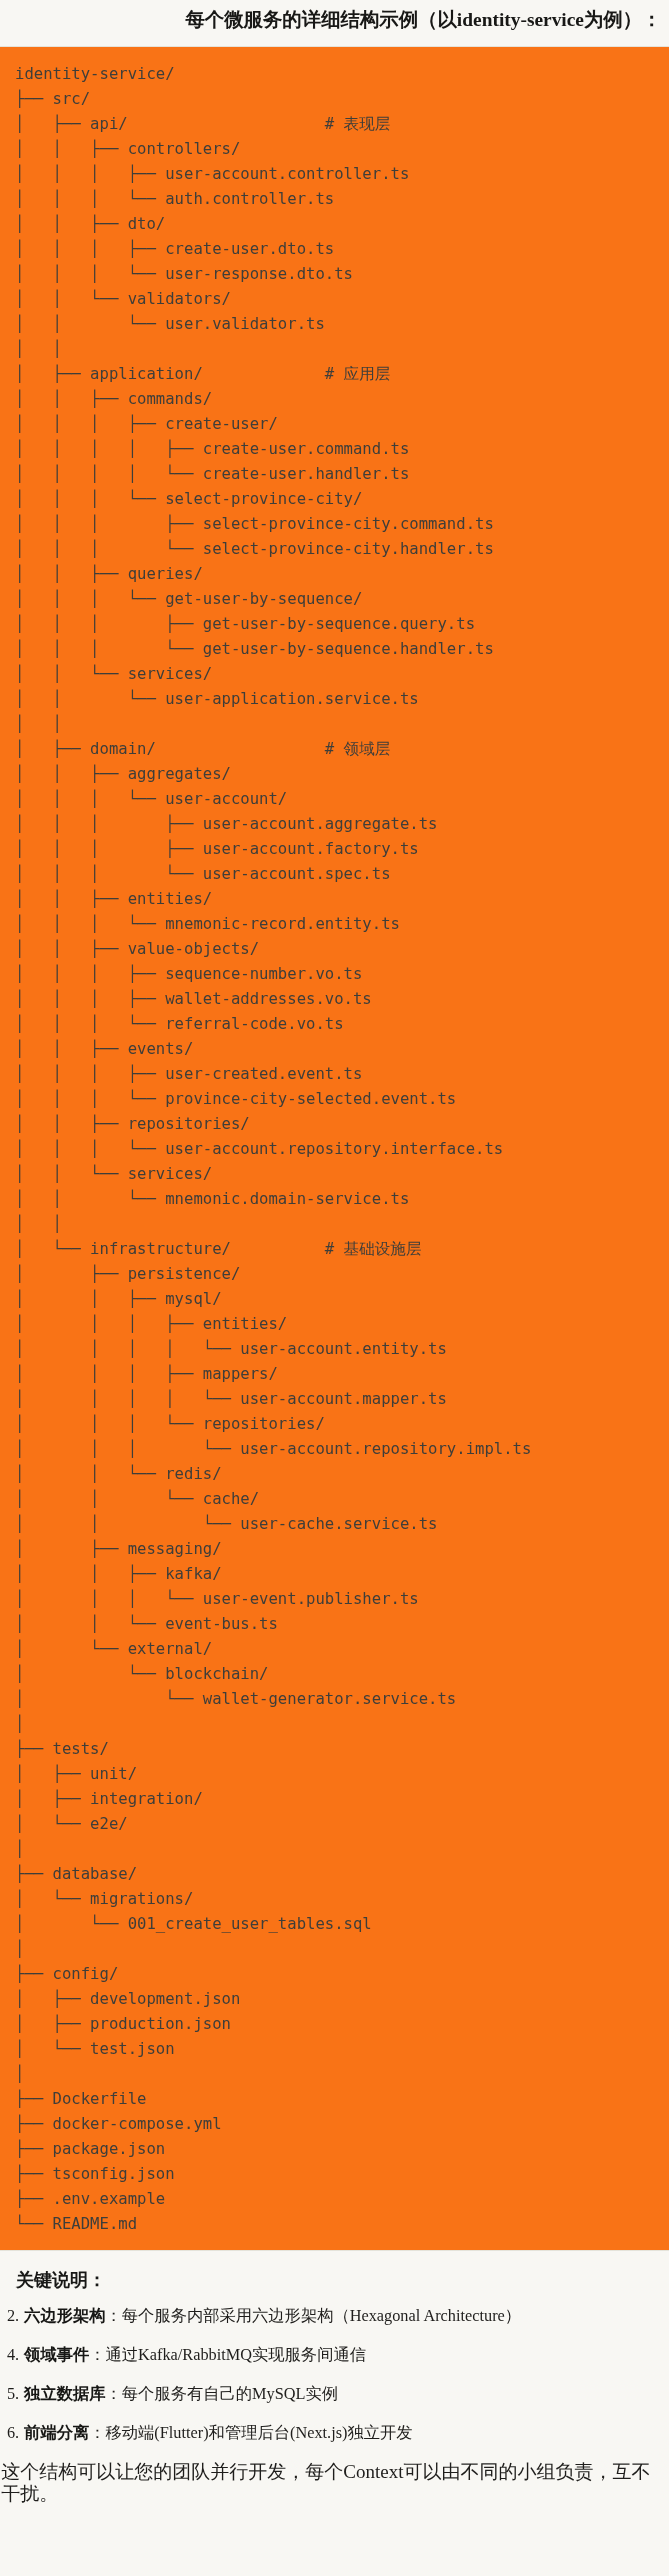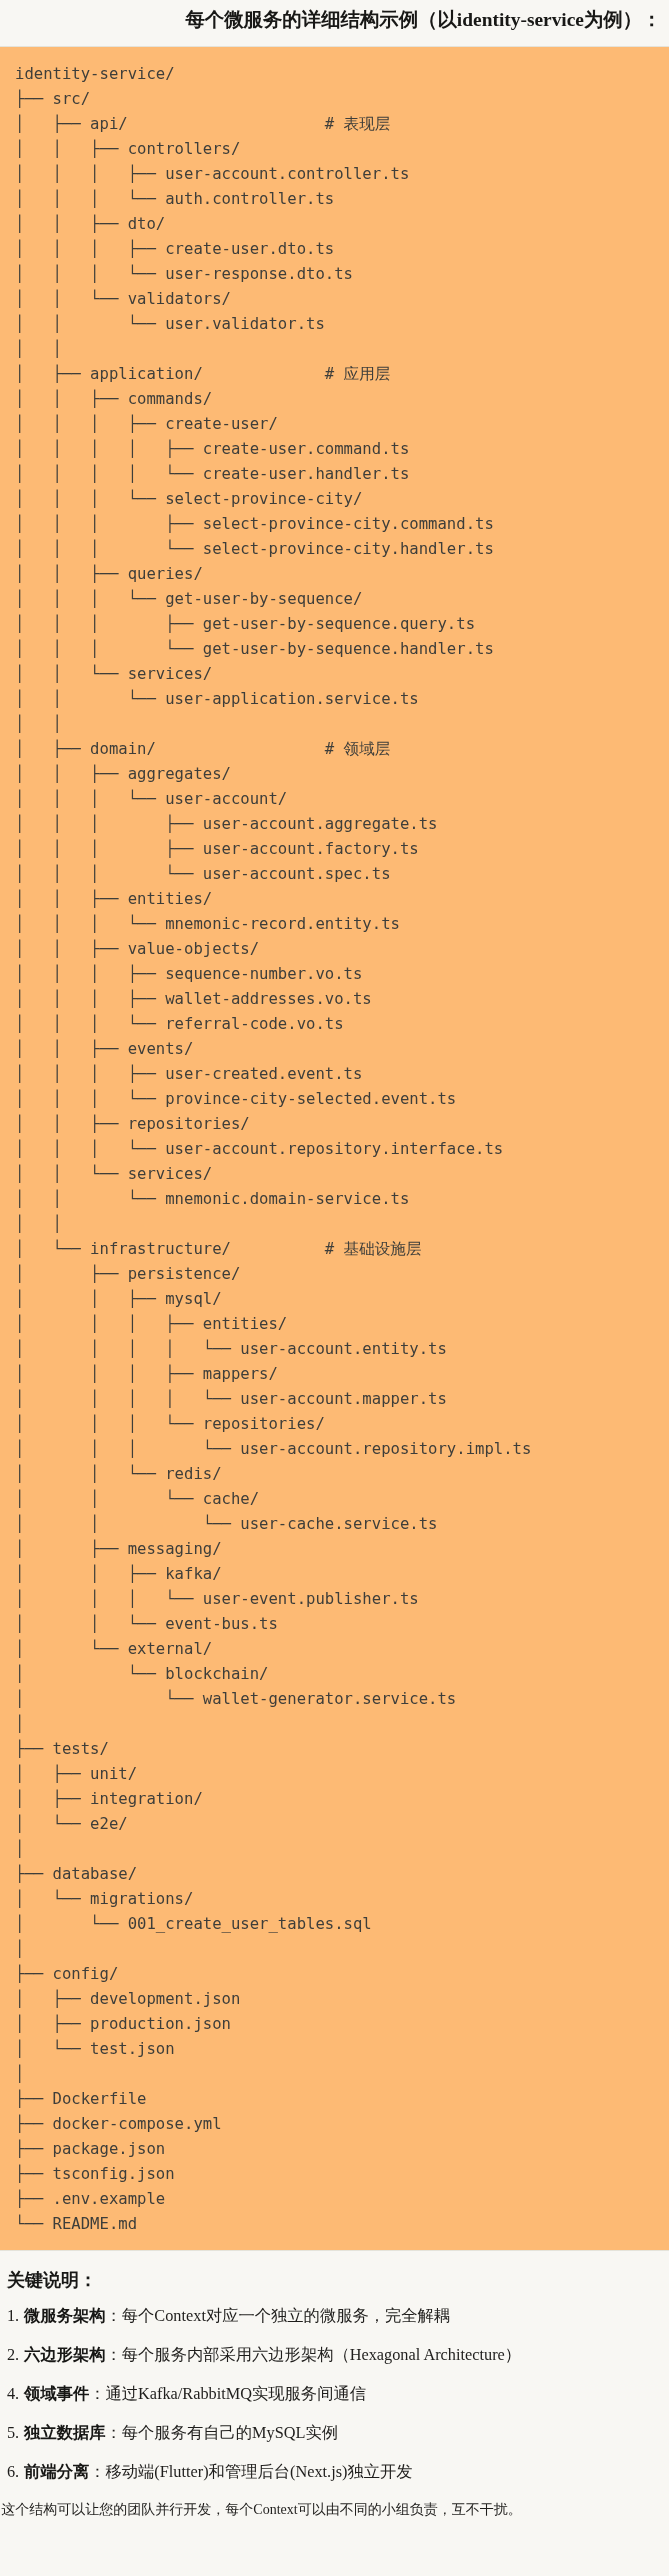--- a/index.html
+++ b/index.html
@@ -16,56 +16,56 @@
     line-height: 27.5px;
     font-weight: 700;
     color: #181816;
     margin: 6.3px 0 0 0;
     padding: 0 7.5px 0 4.4px;
     font-family: "Liberation Serif", "DejaVu Serif", serif;
     text-align: right;
   }
   .codeblock {
     margin-top: 12.5px;
-    background: #fdba74;
+    background: #f97316;
     border-top: 0.6px solid #e5e3da;
     border-bottom: 0.6px solid #e5e3da;
     padding: 14.4px 11.3px 13px 15px;
   }
   .codeblock pre {
     margin: 0;
     font-family: "DejaVu Sans Mono", "Liberation Mono", monospace;
     font-size: 15.6px;
     line-height: 25px;
     color: #3e3e3a;
     white-space: pre;
   }
   .notes-heading {
     font-size: 18px;
     line-height: 24px;
     font-weight: 700;
     color: #181816;
     margin: 17px 0 0 0;
-    padding: 0 7px;
+    padding: 0 16px;
   }
   ol.notes-list {
     list-style: none;
     margin: 13.8px 0 0 0;
     padding: 0 0 0 6.9px;
   }
   ol.notes-list li {
     font-size: 16.3px;
     line-height: 22.5px;
     margin: 0 0 16.3px 0;
     color: #1f1e1c;
   }
   ol.notes-list .num { margin-right: 5px; }
   ol.notes-list strong { font-weight: 700; color: #171715; }
   .footer-para {
-    font-size: 14px;
+    font-size: 19px;
     line-height: 22.5px;
     margin: 15.6px 0 0 0;
     padding: 0 5px 12.5px 1.3px;
     color: #1f1e1c;
   }
 </style>
 </head>
 <body>
 
 <h1 class="page-title">每个微服务的详细结构示例（以identity-service为例）：</h1>
@@ -156,21 +156,20 @@
 ├── docker-compose.yml
 ├── package.json
 ├── tsconfig.json
 ├── .env.example
 └── README.md</pre>
 </div>
 
 <section>
   <h2 class="notes-heading">关键说明：</h2>
   <ol class="notes-list">
-    <li><span class="num">1.</span><strong>微服务架构</strong><span>：每个Context对应一个独立的微服务，完全解耦</span></li>
     <li><span class="num">2.</span><strong>六边形架构</strong><span>：每个服务内部采用六边形架构（Hexagonal Architecture）</span></li>
     <li><span class="num">4.</span><strong>领域事件</strong><span>：通过Kafka/RabbitMQ实现服务间通信</span></li>
     <li><span class="num">5.</span><strong>独立数据库</strong><span>：每个服务有自己的MySQL实例</span></li>
     <li><span class="num">6.</span><strong>前端分离</strong><span>：移动端(Flutter)和管理后台(Next.js)独立开发</span></li>
   </ol>
   <p class="footer-para">这个结构可以让您的团队并行开发，每个Context可以由不同的小组负责，互不干扰。</p>
 </section>
 
 
 </body></html>

